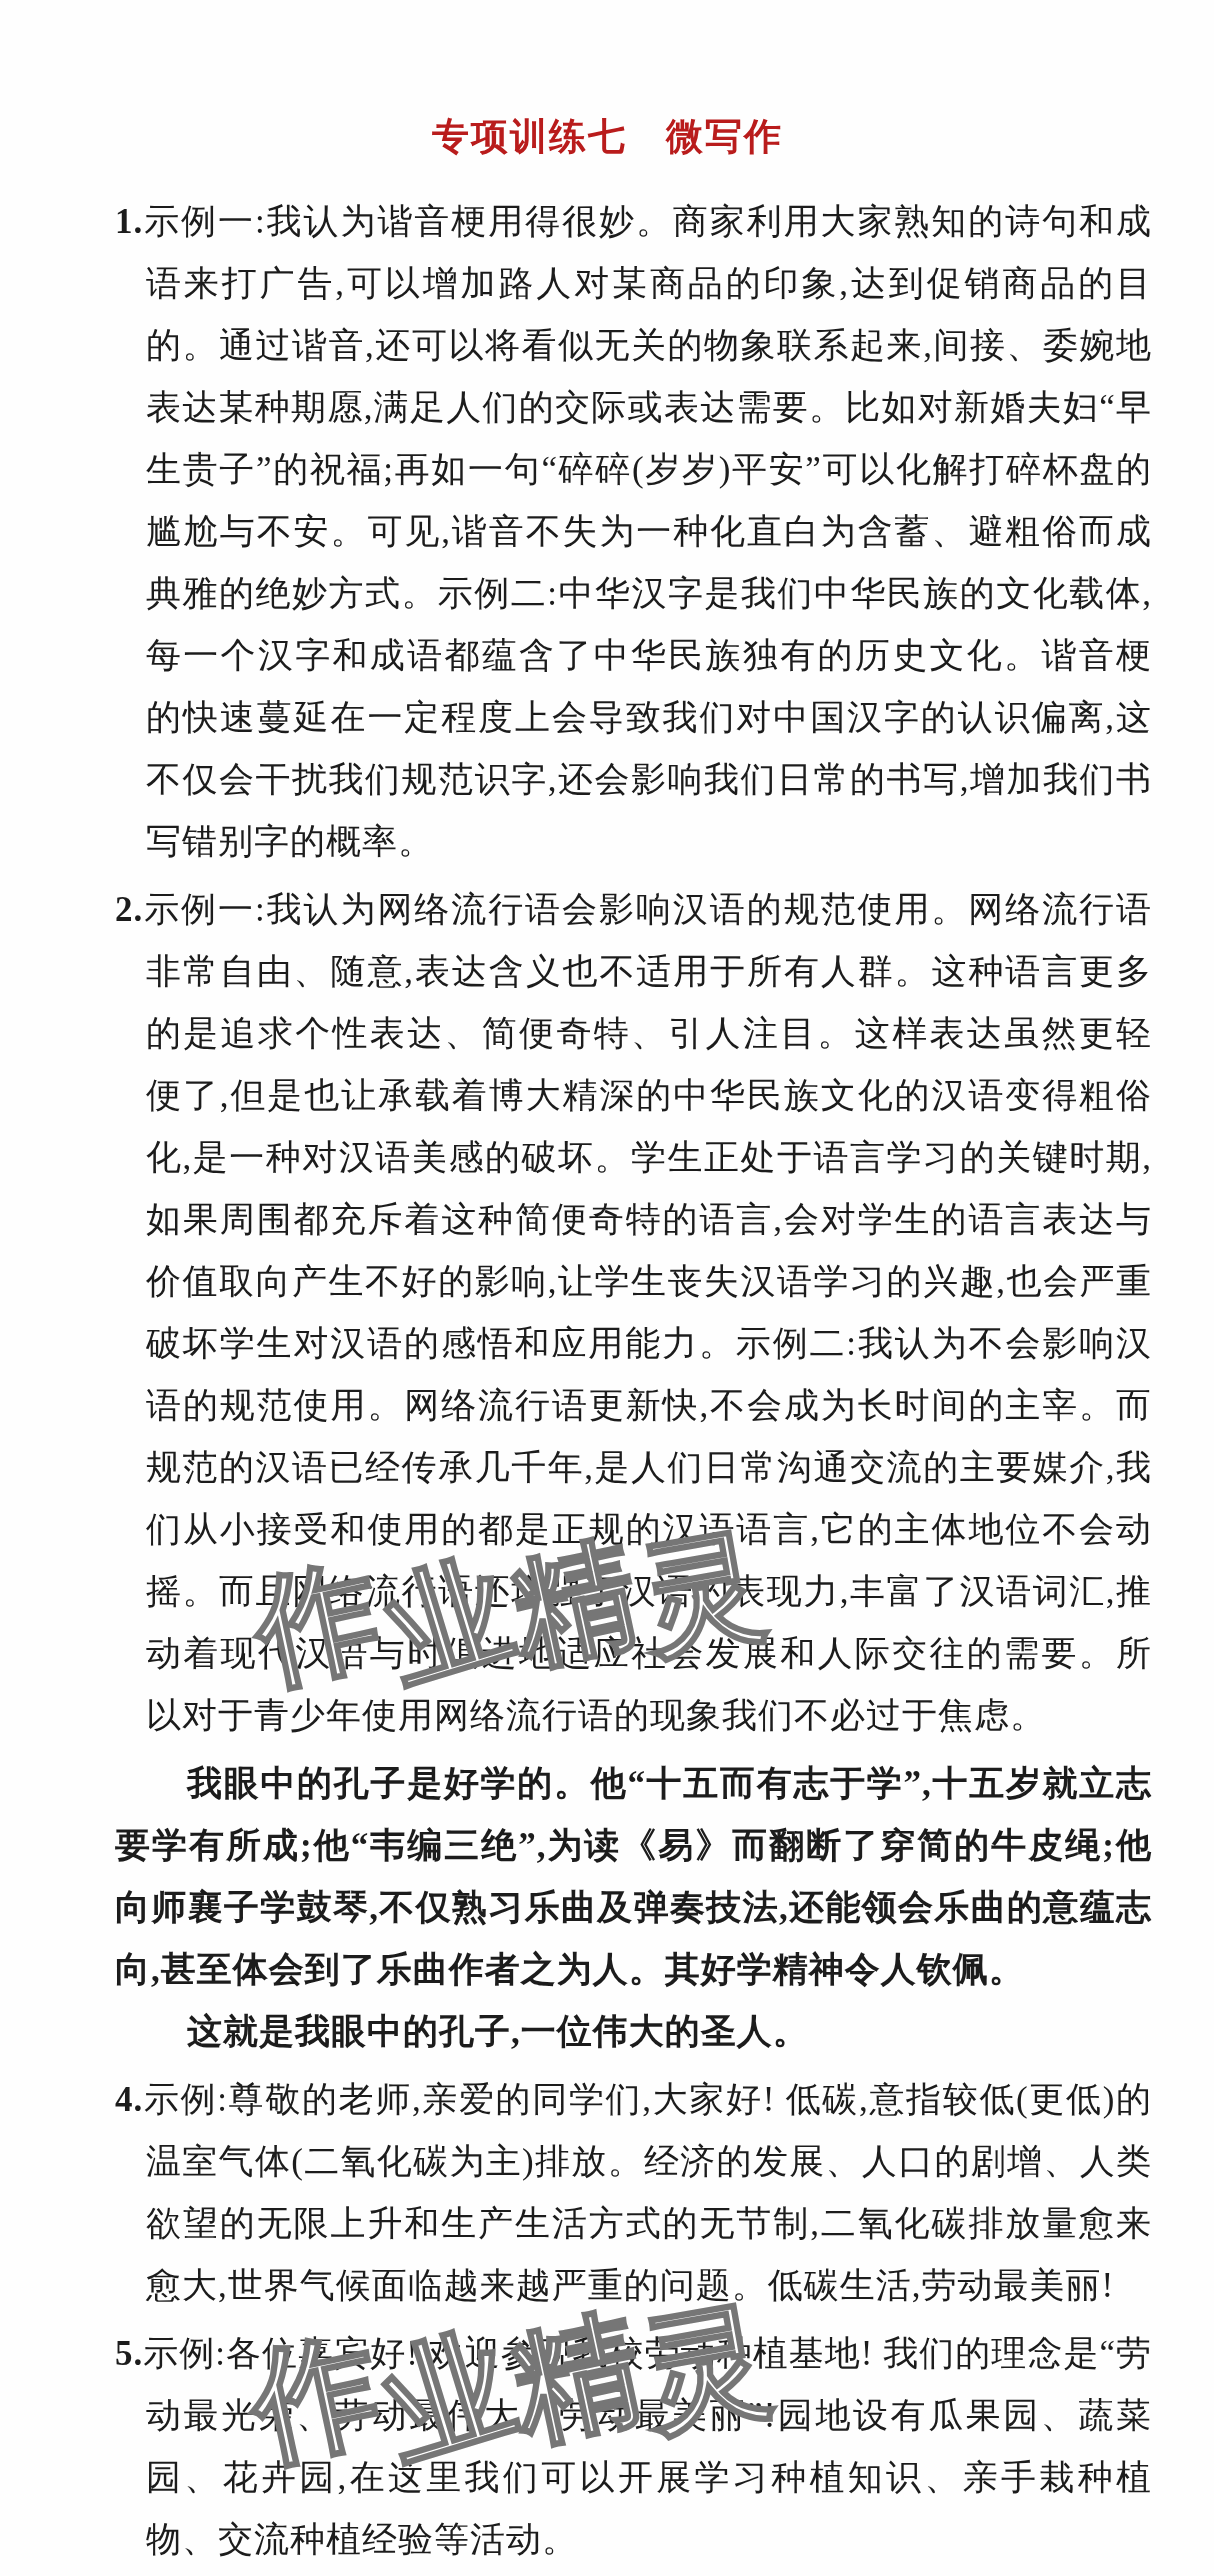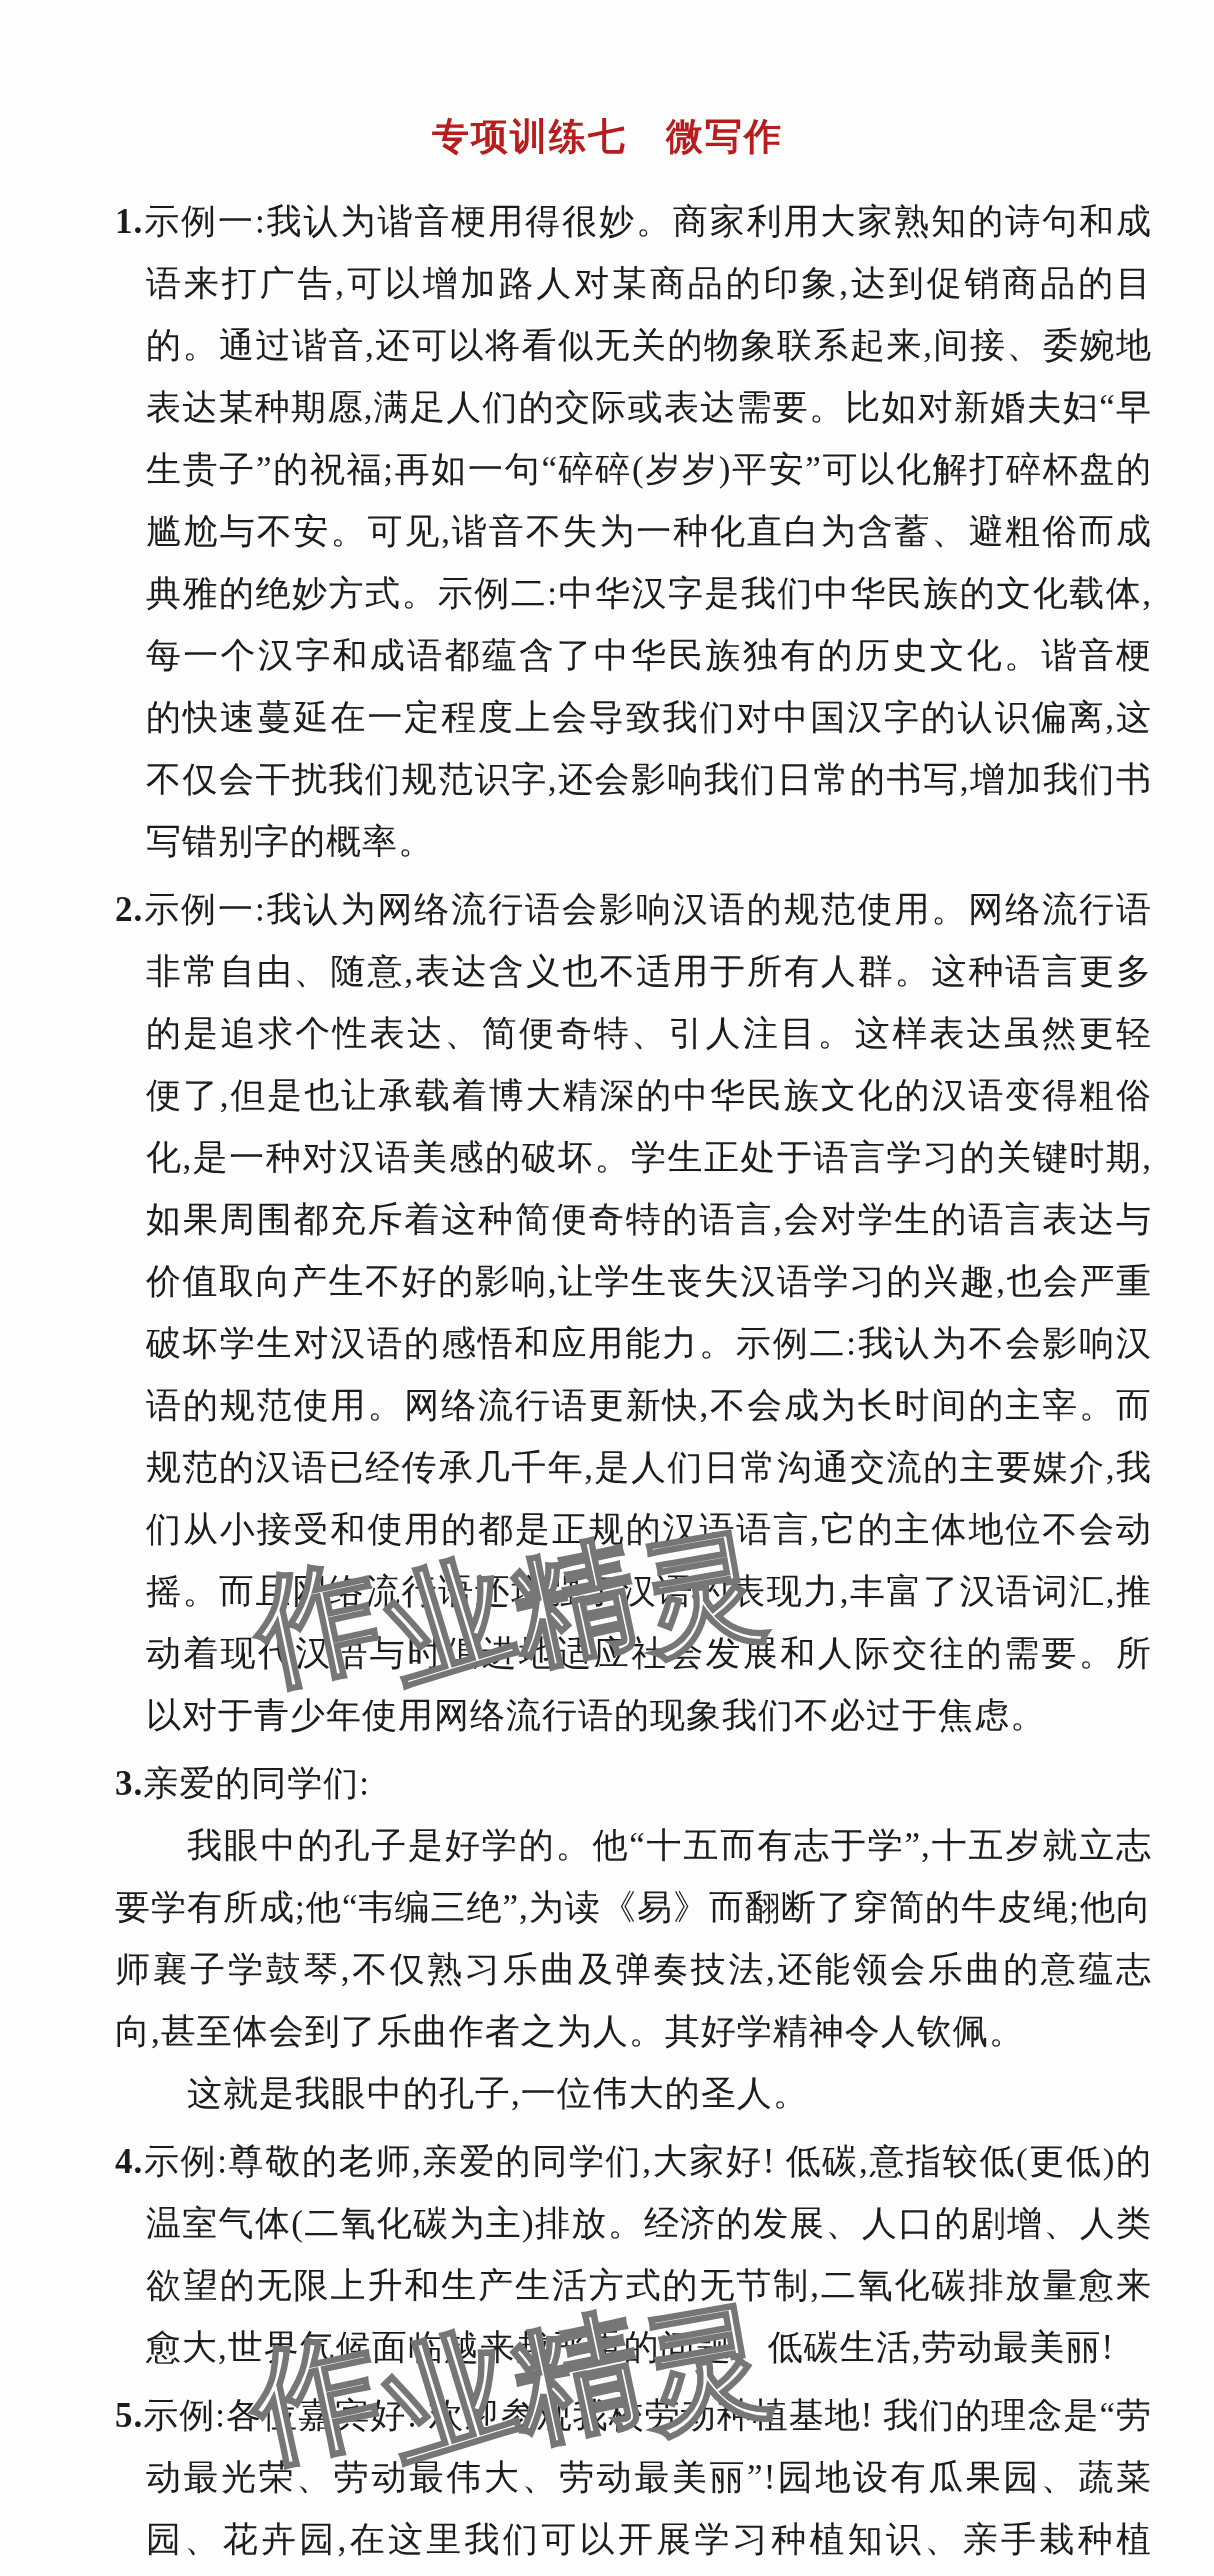--- a/index.html
+++ b/index.html
@@ -32,20 +32,21 @@
   }
   .item{margin:0 0 5.9px 0;}
   .hang{
     margin:0;
     padding-left:31px;
     text-indent:-31px;
   }
   .para{
     margin:0;
     text-indent:72px;
+    font-weight:bold;
   }
   .marker{font-weight:bold;}
   
   .wm{
     position:absolute;
     font-family:"Liberation Sans","DejaVu Sans",sans-serif;
     font-weight:bold;
     color:#ffffff;
     -webkit-text-stroke:2.4px #767676;
     white-space:nowrap;
@@ -65,21 +66,20 @@
 <div class="page">
   <h1 class="title">专项训练七　微写作</h1>
   <div class="content">
       <div class="item">
         <p class="hang"><span class="marker">1.</span><span>示例一:我认为谐音梗用得很妙。商家利用大家熟知的诗句和成语来打广告,可以增加路人对某商品的印象,达到促销商品的目的。通过谐音,还可以将看似无关的物象联系起来,间接、委婉地表达某种期愿,满足人们的交际或表达需要。比如对新婚夫妇“早生贵子”的祝福;再如一句“碎碎(岁岁)平安”可以化解打碎杯盘的尴尬与不安。可见,谐音不失为一种化直白为含蓄、避粗俗而成典雅的绝妙方式。示例二:中华汉字是我们中华民族的文化载体,每一个汉字和成语都蕴含了中华民族独有的历史文化。谐音梗的快速蔓延在一定程度上会导致我们对中国汉字的认识偏离,这不仅会干扰我们规范识字,还会影响我们日常的书写,增加我们书写错别字的概率。</span></p>
       </div>
       <div class="item">
         <p class="hang"><span class="marker">2.</span><span>示例一:我认为网络流行语会影响汉语的规范使用。网络流行语非常自由、随意,表达含义也不适用于所有人群。这种语言更多的是追求个性表达、简便奇特、引人注目。这样表达虽然更轻便了,但是也让承载着博大精深的中华民族文化的汉语变得粗俗化,是一种对汉语美感的破坏。学生正处于语言学习的关键时期,如果周围都充斥着这种简便奇特的语言,会对学生的语言表达与价值取向产生不好的影响,让学生丧失汉语学习的兴趣,也会严重破坏学生对汉语的感悟和应用能力。示例二:我认为不会影响汉语的规范使用。网络流行语更新快,不会成为长时间的主宰。而规范的汉语已经传承几千年,是人们日常沟通交流的主要媒介,我们从小接受和使用的都是正规的汉语语言,它的主体地位不会动摇。而且网络流行语还增强了汉语的表现力,丰富了汉语词汇,推动着现代汉语与时俱进地适应社会发展和人际交往的需要。所以对于青少年使用网络流行语的现象我们不必过于焦虑。</span></p>
       </div>
       <div class="item">
-        <p class="hang"><span class="marker">3.</span><span>亲爱的同学们:</span></p>
         <p class="para">我眼中的孔子是好学的。他“十五而有志于学”,十五岁就立志要学有所成;他“韦编三绝”,为读《易》而翻断了穿简的牛皮绳;他向师襄子学鼓琴,不仅熟习乐曲及弹奏技法,还能领会乐曲的意蕴志向,甚至体会到了乐曲作者之为人。其好学精神令人钦佩。</p>
         <p class="para">这就是我眼中的孔子,一位伟大的圣人。</p>
       </div>
       <div class="item">
         <p class="hang"><span class="marker">4.</span><span>示例:尊敬的老师,亲爱的同学们,大家好! 低碳,意指较低(更低)的温室气体(二氧化碳为主)排放。经济的发展、人口的剧增、人类欲望的无限上升和生产生活方式的无节制,二氧化碳排放量愈来愈大,世界气候面临越来越严重的问题。低碳生活,劳动最美丽!</span></p>
       </div>
       <div class="item">
         <p class="hang"><span class="marker">5.</span><span>示例:各位嘉宾好! 欢迎参观我校劳动种植基地! 我们的理念是“劳动最光荣、劳动最伟大、劳动最美丽”!园地设有瓜果园、蔬菜园、花卉园,在这里我们可以开展学习种植知识、亲手栽种植物、交流种植经验等活动。</span></p>
       </div>
     </div>

